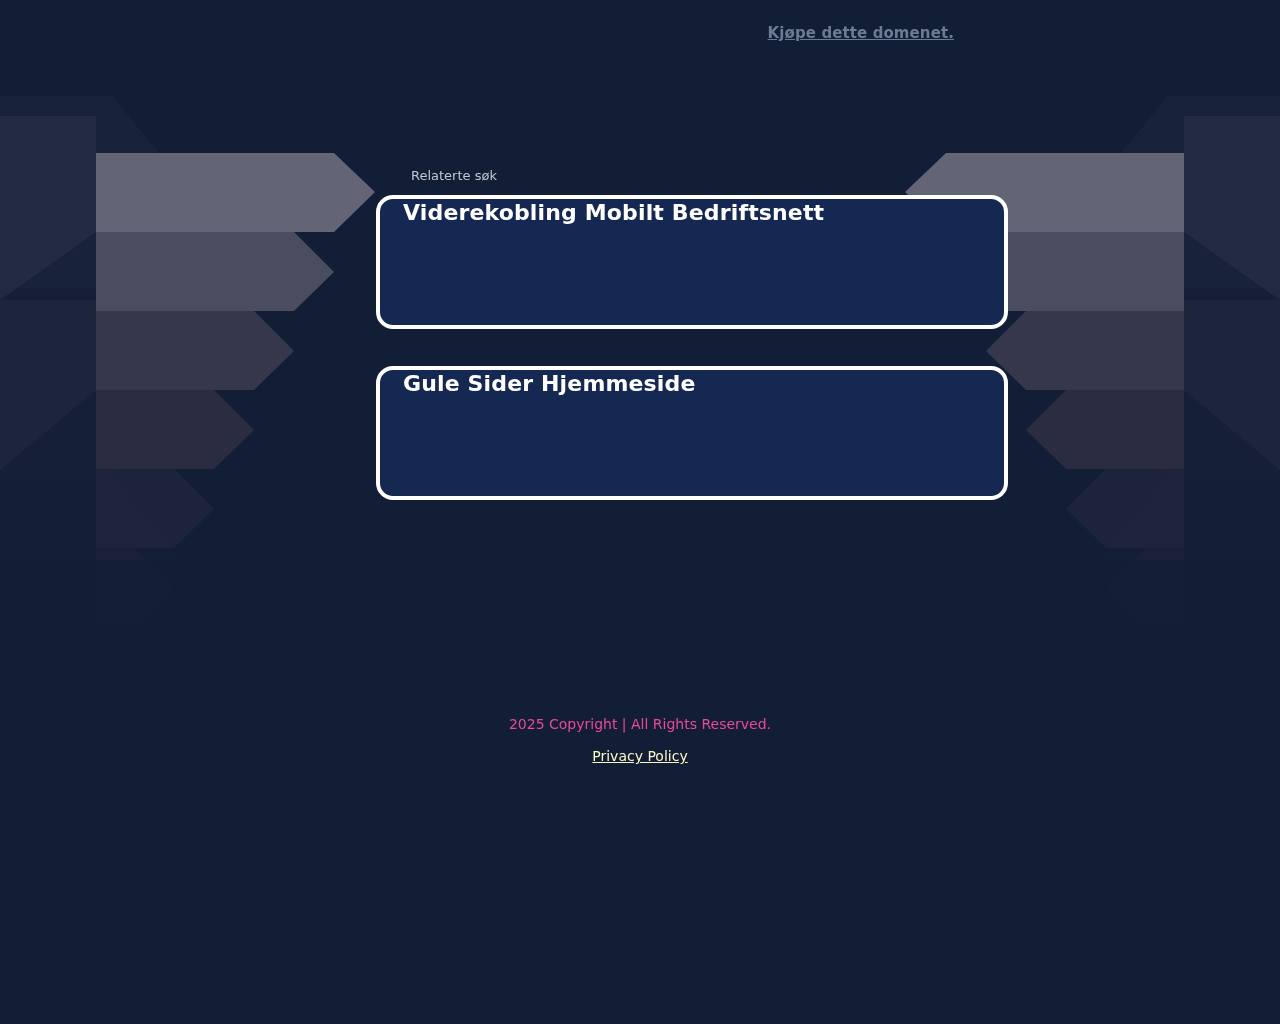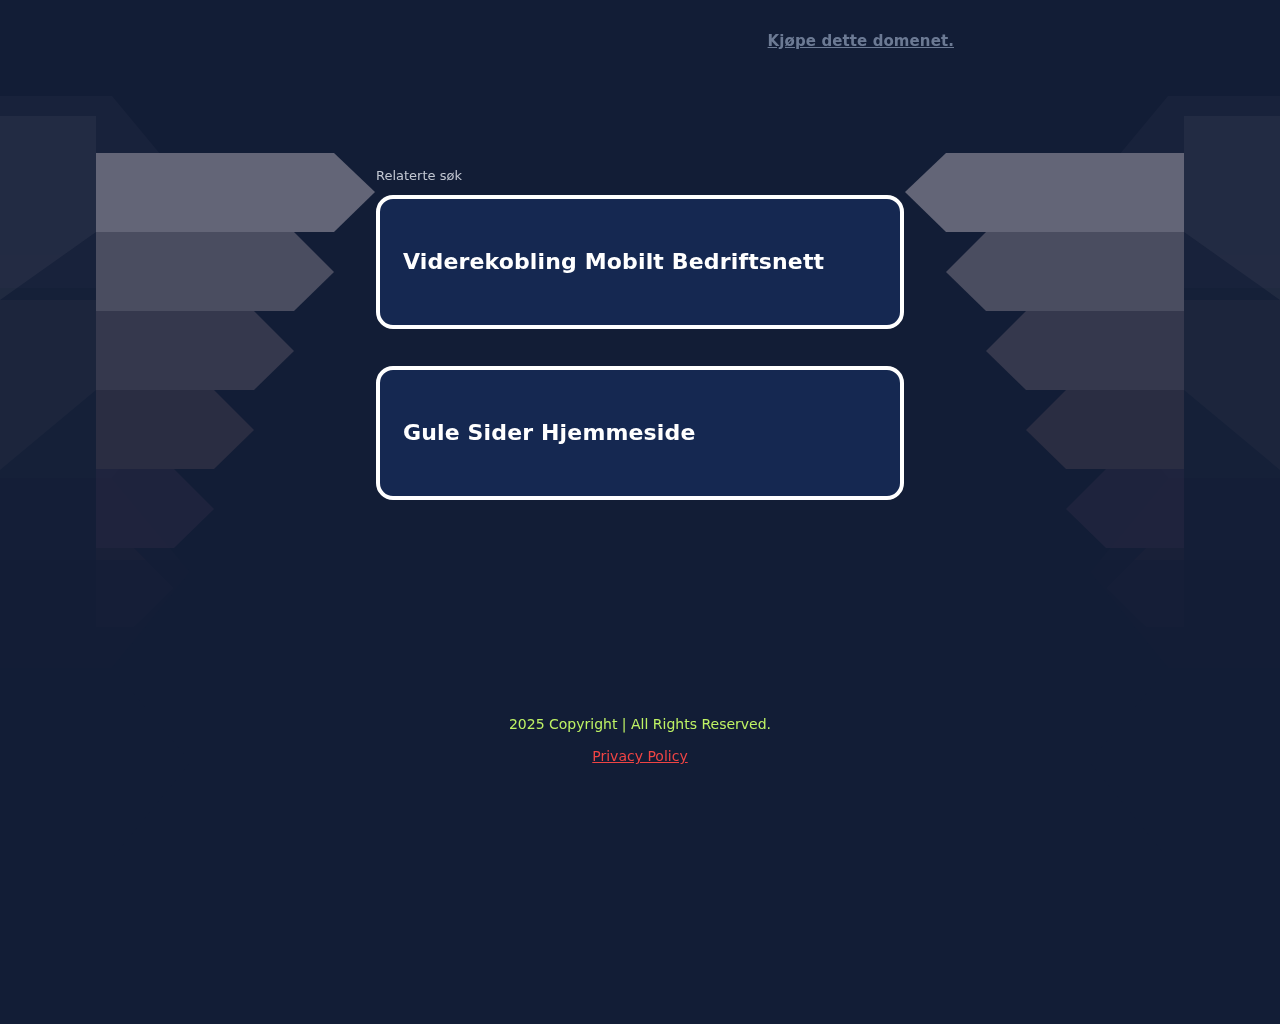--- a/index.html
+++ b/index.html
@@ -24,21 +24,21 @@
     inset: 0;
     width: 1280px;
     height: 1024px;
     z-index: 0;
     pointer-events: none;
   }
 
   
   .topbar {
     position: absolute;
-    top: 8px; left: 0;
+    top: 0; left: 0;
     width: 1144px;
     height: 68px;
     z-index: 5;
   }
   .buy-link {
     position: absolute;
     right: 190px;
     top: 24px;
     font-size: 15px;
     font-weight: bold;
@@ -57,33 +57,34 @@
     width: 528px;
     z-index: 4;
   }
 
   .related-label {
     font-size: 13px;
     color: #c2c7d2;
     line-height: 20px;
     margin-bottom: 9px;
     padding-left: 0px;
+    margin-left: 35px;
   }
 
   .card-list { display: block; }
 
   .card {
     position: relative;
-    width: 528px;
+    width: 632px;
     background: #152851;
     border: 4px solid #ffffff;
     border-radius: 17px;
     height: 134px;
     display: flex;
-    align-items: center;
+    align-items: flex-start;
     margin-bottom: 27px;
     cursor: pointer;
   }
   .card:last-child { margin-bottom: 0; margin-top: 37px; }
 
   .card-title {
     padding-left: 23px;
     font-size: 22px;
     font-weight: bold;
     color: #ffffff;
@@ -95,28 +96,28 @@
   .footer {
     position: absolute;
     top: 713px;
     left: 0;
     width: 1280px;
     text-align: center;
     z-index: 4;
   }
   .copyright {
     font-size: 14px;
-    color: #bef264;
+    color: #ec4899;
     line-height: 22px;
   }
   .privacy-link {
     display: inline-block;
     margin-top: 10px;
     font-size: 14px;
-    color: #ef4444;
+    color: #fef9c3;
     text-decoration: underline;
     line-height: 22px;
     cursor: pointer;
   }
 </style>
 </head>
 <body>
 
 <svg id="bg-decor" viewBox="0 0 1280 1024" preserveAspectRatio="none">
   <defs>

